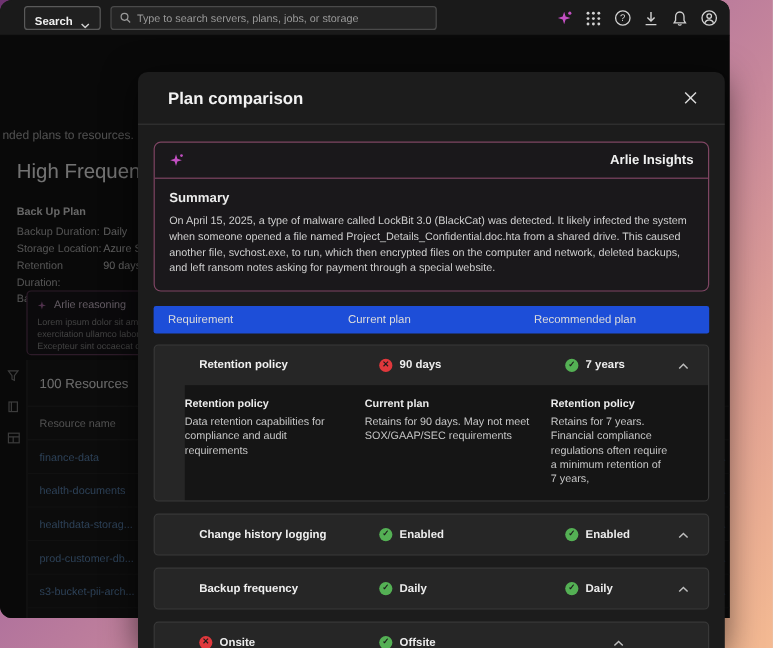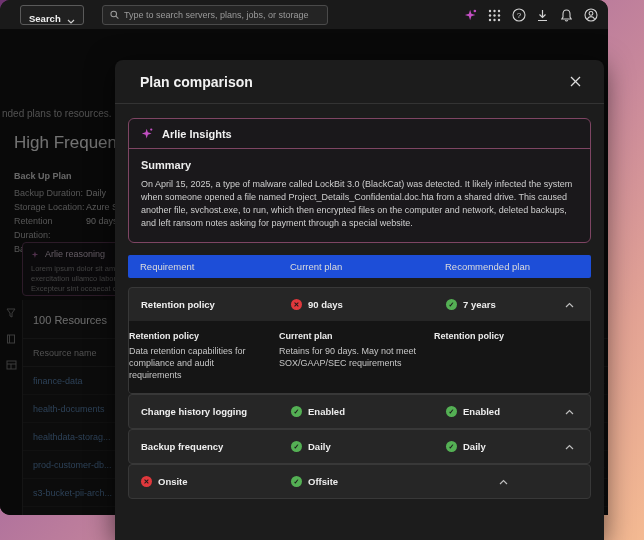--- a/index.html
+++ b/index.html
@@ -10,21 +10,21 @@
     position:relative; overflow:hidden; color:#e8e8e8;
   }
   
   .app-window{ position:absolute; left:0; top:25; width:608px; height:515px;
     background:#141414; border-radius:10px 10px 0 10px; overflow:hidden; }
   
   .topbar{ position:absolute; left:0; top:0; width:100%; height:30px; background:#1a1a1a;
     border-bottom:1px solid #0a0a0a; display:flex; align-items:center; z-index:30; }
   .search-scope{ margin-left:20px; height:20px; background:#202020; border:1px solid #5a5a5a;
     border-radius:3px; display:flex; align-items:flex-end; gap:6px; padding:0 8px; font-size:9.5px; font-weight:700; color:#f0f0f0; cursor:pointer;}
-  .search-box{ margin-left:18px; width:226px; height:20px; background:#242424; border:1px solid #4a4a4a;
+  .search-box{ margin-left:8px; width:272px; height:20px; background:#242424; border:1px solid #4a4a4a;
     border-radius:3px; display:flex; align-items:center; padding:0 7px; gap:5px;}
   .search-box input{ background:transparent; border:none; outline:none; color:#bdbdbd;
     font-size:9px; width:100%; font-family:"Liberation Sans",sans-serif;}
   .search-box input::placeholder{ color:#9a9a9a; }
   .topbar-icons{ position:absolute; right:4px; top:0; height:30px; display:flex; align-items:center; gap:9px; padding-right:6px;}
   .tb-icon{ width:15px; height:15px; display:flex; align-items:center; justify-content:center; cursor:pointer; }
   
   .page{ position:absolute; left:0; top:30px; right:0; bottom:0; background:#141414; }
   .bg-partial{ position:absolute; left:2px; top:78px; font-size:10px; color:#a8a8a8; white-space:nowrap;}
   .bg-heading{ position:absolute; left:14px; top:103px; font-size:17px; color:#efefef; white-space:nowrap;}
@@ -44,29 +44,29 @@
   .dim-overlay{ position:absolute; left:0; top:30px; right:0; bottom:0; background:rgba(0,0,0,0.52); z-index:20;}
   
   .modal{ position:absolute; left:115px; top:60px; width:489px; height:480px; background:#1c1c1c;
     border-radius:8px 8px 0 0; z-index:40; box-shadow:0 6px 28px rgba(0,0,0,.6); overflow:hidden;}
   .modal-header{ height:44px; display:flex; align-items:center; padding:0 20px 0 25px; border-bottom:1px solid #333;}
   .modal-title{ font-size:14px; font-weight:700; color:#f2f2f2;}
   .modal-close{ margin-left:auto; width:18px; height:18px; display:flex; align-items:center; justify-content:center; cursor:pointer; color:#dcdcdc;}
   .modal-body{ padding:14px 13px 0 13px; }
   
   .insights{ border:1px solid #7e4563; border-radius:6px; background:#1a181b; margin-bottom:12px;}
-  .insights-head{ display:flex; align-items:center; gap:8px; padding:8px 12px; border-bottom:1px solid #7e4563;}
+  .insights-head{ display:flex; align-items:center; gap:8px; padding:8px 12px; border-bottom:1px solid #7e4563;justify-content:space-between;}
   .insights-head .t{ font-size:11px; font-weight:700; color:#f0f0f0;}
   .insights-body{ padding:10px 12px 12px 12px;}
   .insights-body h3{ font-size:11px; font-weight:700; color:#ececec; margin-bottom:7px;}
   .insights-body p{ font-size:9px; color:#cfcfcf; line-height:13px; max-width:450px;}
   
   .cmp-grid{ display:grid; grid-template-columns:150px 155px 1fr 18px; align-items:center; padding:0 12px;}
   .tbl-head{ background:#1d4ed8; height:23px; font-size:9.5px; color:#dcdcdc; border-radius:2px; margin-bottom:9px;}
-  .row-card{ border:1px solid #383838; border-radius:4px; background:#262626; overflow:hidden;}
+  .row-card{ border:1px solid #383838; border-radius:4px; background:#262626; margin-bottom:10px; overflow:hidden;padding-left:25px;}
   .row-head{ height:33px; cursor:pointer;}
   .row-name{ font-size:9.5px; font-weight:700; color:#f0f0f0;}
   .cell-status{ display:flex; align-items:center; gap:6px; font-size:9.5px; font-weight:700; color:#ededed;}
   .badge{ width:11px; height:11px; border-radius:50%; display:flex; align-items:center; justify-content:center;
     font-size:7px; font-weight:700; color:#1b1b1b; line-height:1;}
   .badge.good{ background:#54b054; } .badge.bad{ background:#e0383c; }
   .chev{ color:#bdbdbd; display:flex; align-items:center; justify-content:center; cursor:pointer;}
   .row-detail{ background:#151515; padding:10px 0 12px 0; align-items:start;}
   .dcol .dt{ font-size:9px; font-weight:700; color:#ececec; margin-bottom:4px;}
   .dcol .dd{ font-size:9px; color:#c6c6c6; line-height:12px; padding-right:14px;}
@@ -276,20 +276,21 @@
         <div class="dcol">
           <div class="dt">Retention policy</div>
           <div class="dd">Data retention capabilities for compliance and audit requirements</div>
         </div>
         <div class="dcol">
           <div class="dt">Current plan</div>
           <div class="dd">Retains for 90 days. May not meet SOX/GAAP/SEC requirements</div>
         </div>
         <div class="dcol">
           <div class="dt">Retention policy</div>
+          <div class="dd">Retains for 7 years. Financial compliance regulations often require a minimum retention of 7 years,</div>
         </div>
         <span></span>
       </div>
     </div>
 
     <div class="row-card">
       <div class="cmp-grid row-head">
         <span class="row-name">Change history logging</span>
         <span class="cell-status">
             <span class="badge good">✓</span>

